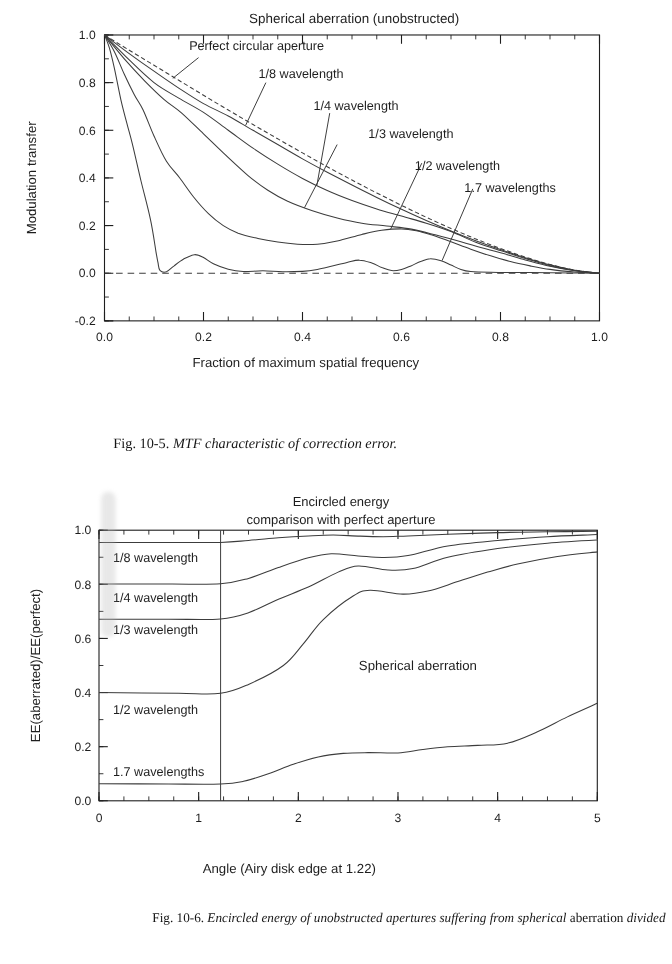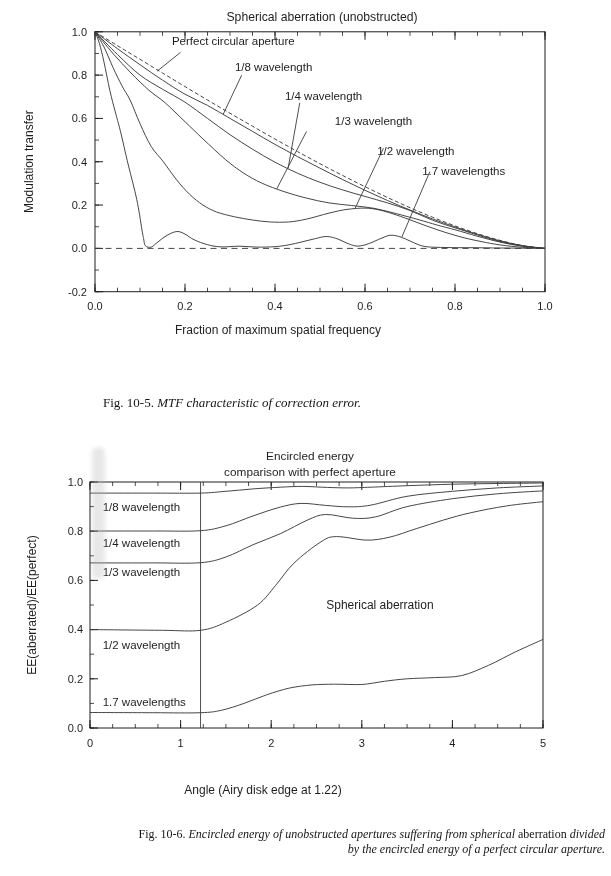--- a/index.html
+++ b/index.html
@@ -234,14 +234,14 @@
       <text x="102.684" y="261.678" text-anchor="start" font-size="11.5" fill="#1e1e1e" dy="0.35em">1.7 wavelengths</text>
       <text x="379.92" y="165" text-anchor="middle" font-size="12" fill="#1e1e1e" dy="0.35em">Spherical aberration</text>
       <text x="310" y="20" text-anchor="middle" font-size="11.8" fill="#1e1e1e">Encircled energy</text>
       <text x="310" y="36" text-anchor="middle" font-size="11.8" fill="#1e1e1e">comparison with perfect aperture</text>
       <text x="263" y="354" text-anchor="middle" font-size="12" fill="#1e1e1e">Angle (Airy disk edge at 1.22)</text>
       <text x="36" y="165" text-anchor="middle" font-size="12" fill="#1e1e1e" transform="rotate(-90 36 165)">EE(aberrated)/EE(perfect)</text>
     </svg>
 
   <div class="smudge"></div>
 
-  <div class="caption" id="cap6"><b>Fig. 10-6.</b><i> Encircled energy of unobstructed apertures suffering from spherical </i><span>aberration</span><i> divided</i><br><i>by the encircled energy of a perfect circular aperture.</i></div>
+  <div class="caption" id="cap6"><b>Fig. 10-6.</b><i> Encircled energy of unobstructed apertures suffering from spherical </i><span>aberration</span><i> divided</i><br></div>
 </div>
 
 </body></html>

